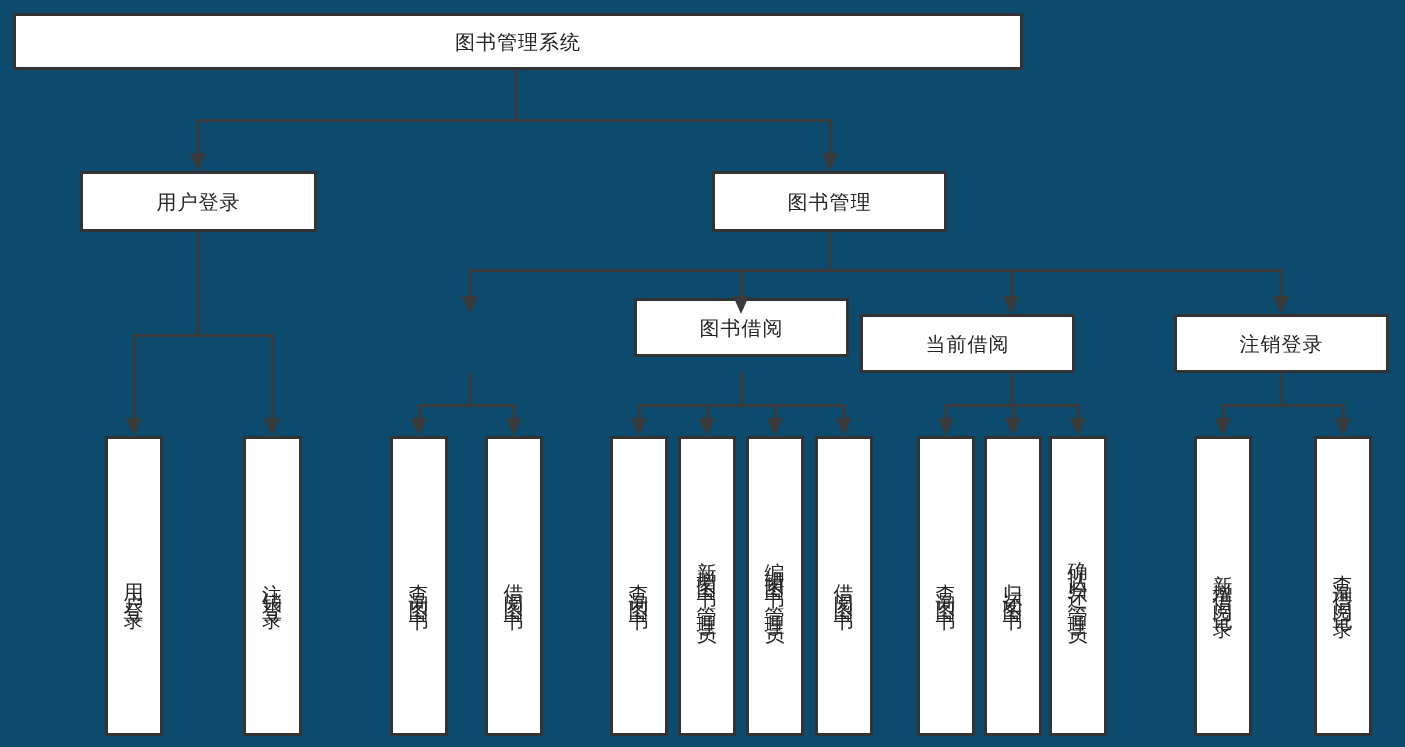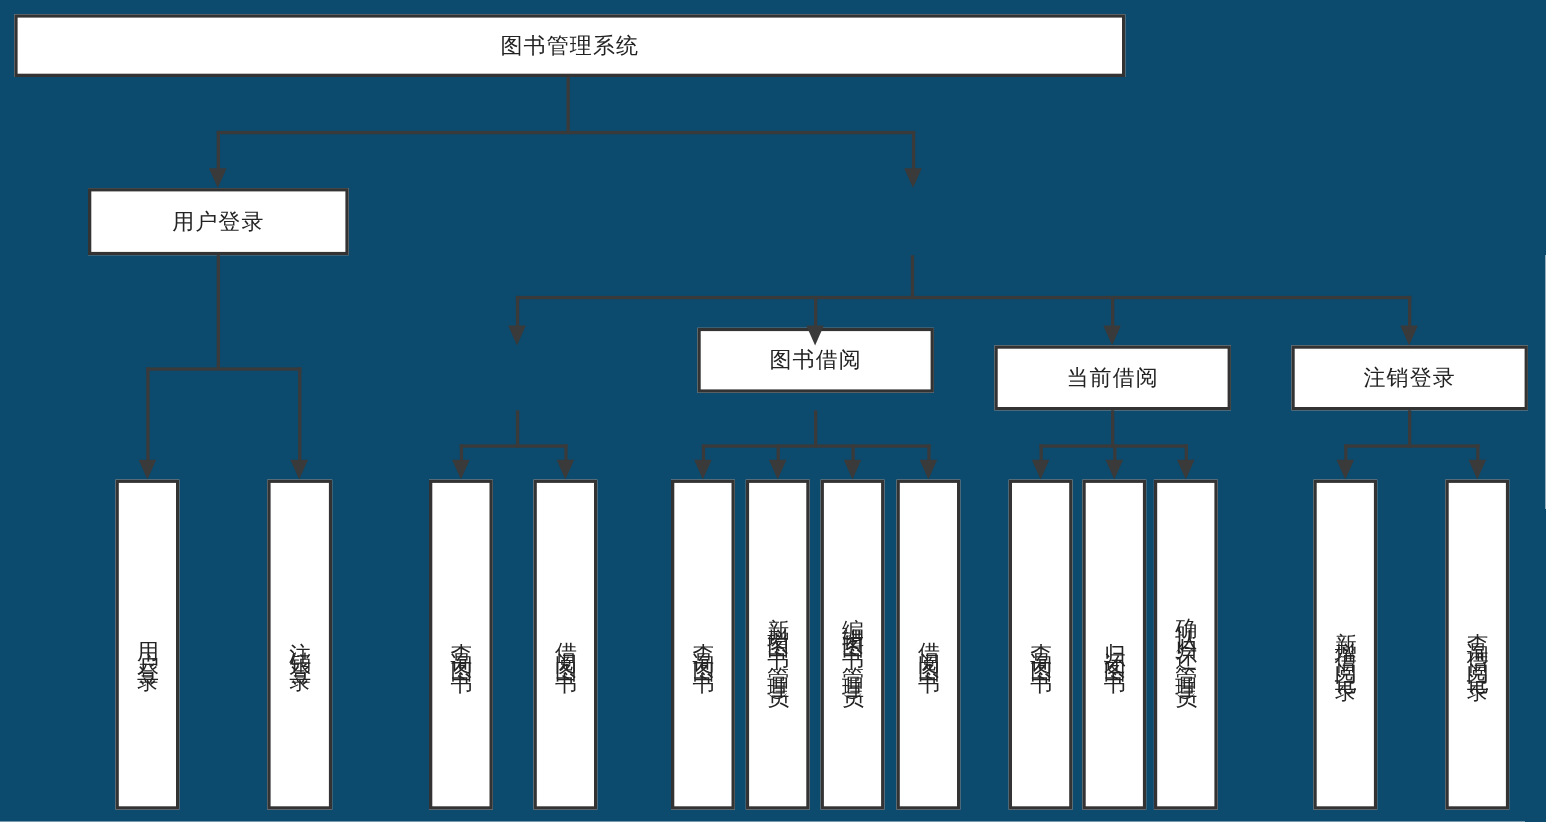--- a/index.html
+++ b/index.html
@@ -56,25 +56,28 @@
 
 <div class="stage">
 
   <div class="box" style="left:13px;top:13px;width:1010px;height:57px;">
     <span>图书管理系统</span>
   </div>
 
   <div class="box" style="left:80px;top:171px;width:237px;height:61px;">
     <span>用户登录</span>
   </div>
+  <div class="box" style="left:712px;top:171px;width:235px;height:61px;">
+    <span>图书管理</span>
+  </div>
 
   <div class="box" style="left:634px;top:298px;width:215px;height:59px;">
     <span>图书借阅</span>
   </div>
-  <div class="box" style="left:904px;top:314px;width:215px;height:59px;">
+  <div class="box" style="left:860px;top:314px;width:215px;height:59px;">
     <span>当前借阅</span>
   </div>
   <div class="box" style="left:1174px;top:314px;width:215px;height:59px;">
     <span>注销登录</span>
   </div>
 
   <div class="box v" style="left:105px;top:436px;width:58px;height:300px;">
     <span>用户登录</span>
   </div>
   <div class="box v" style="left:243px;top:436px;width:59px;height:300px;">

